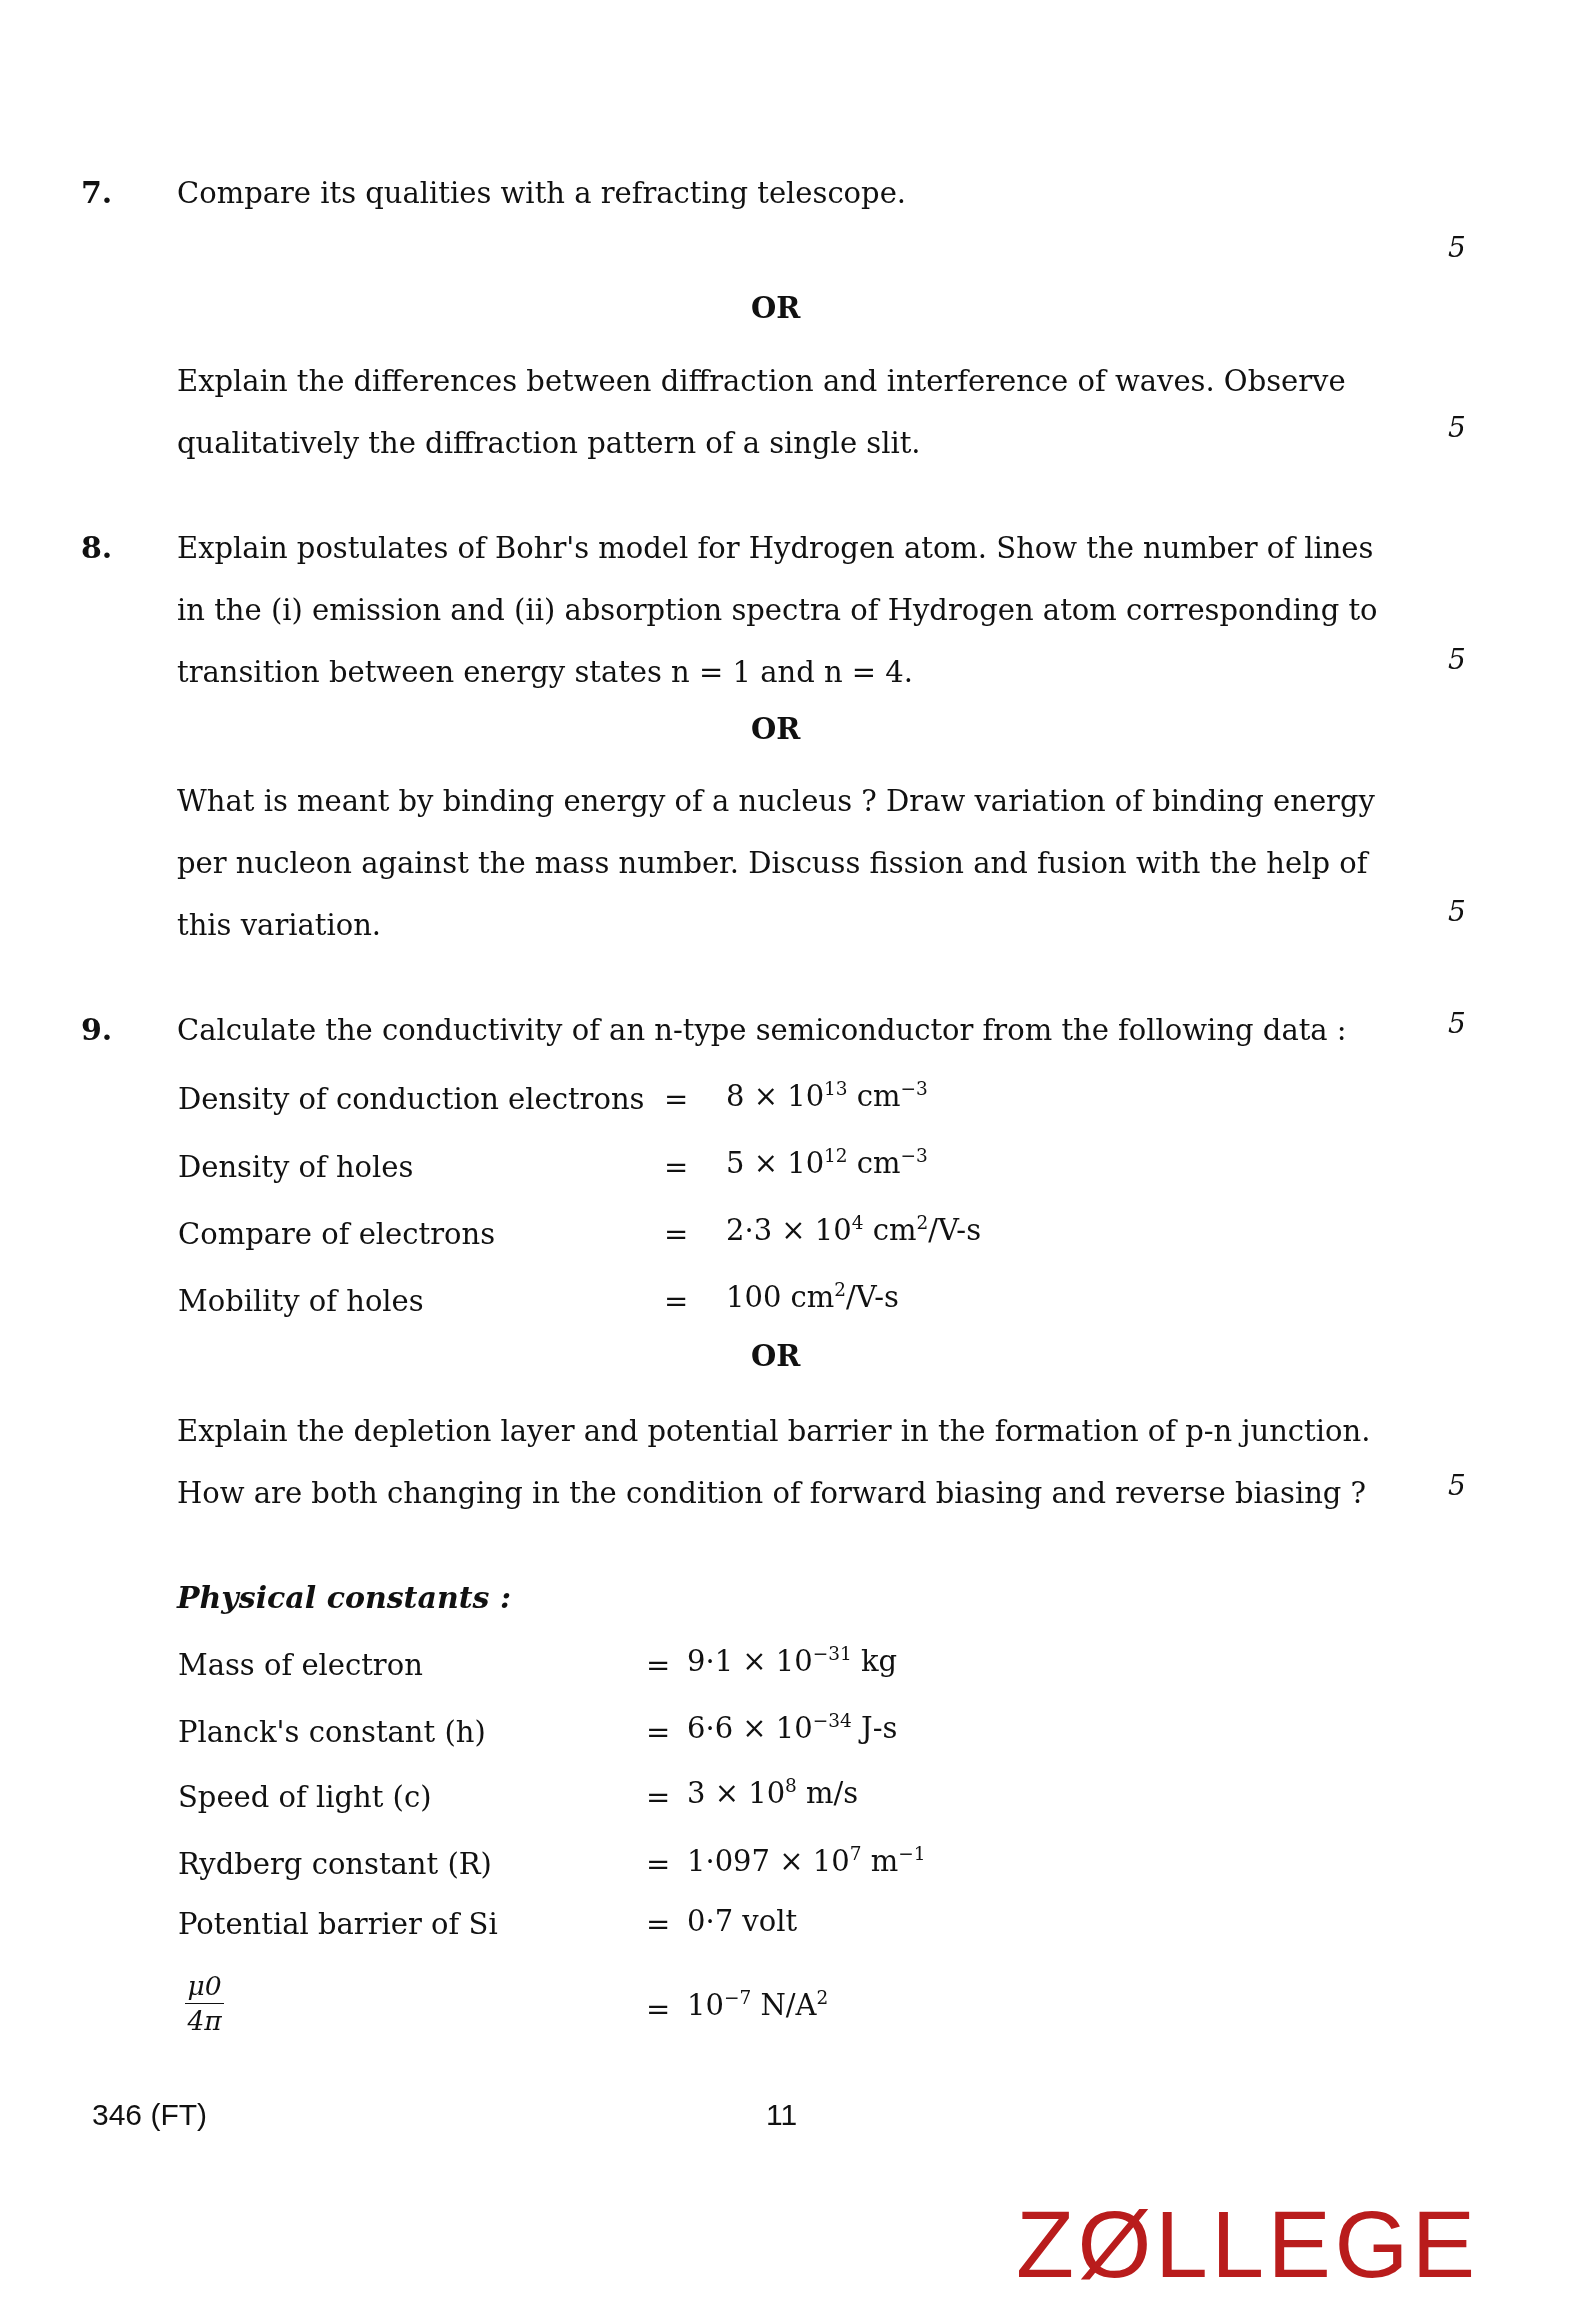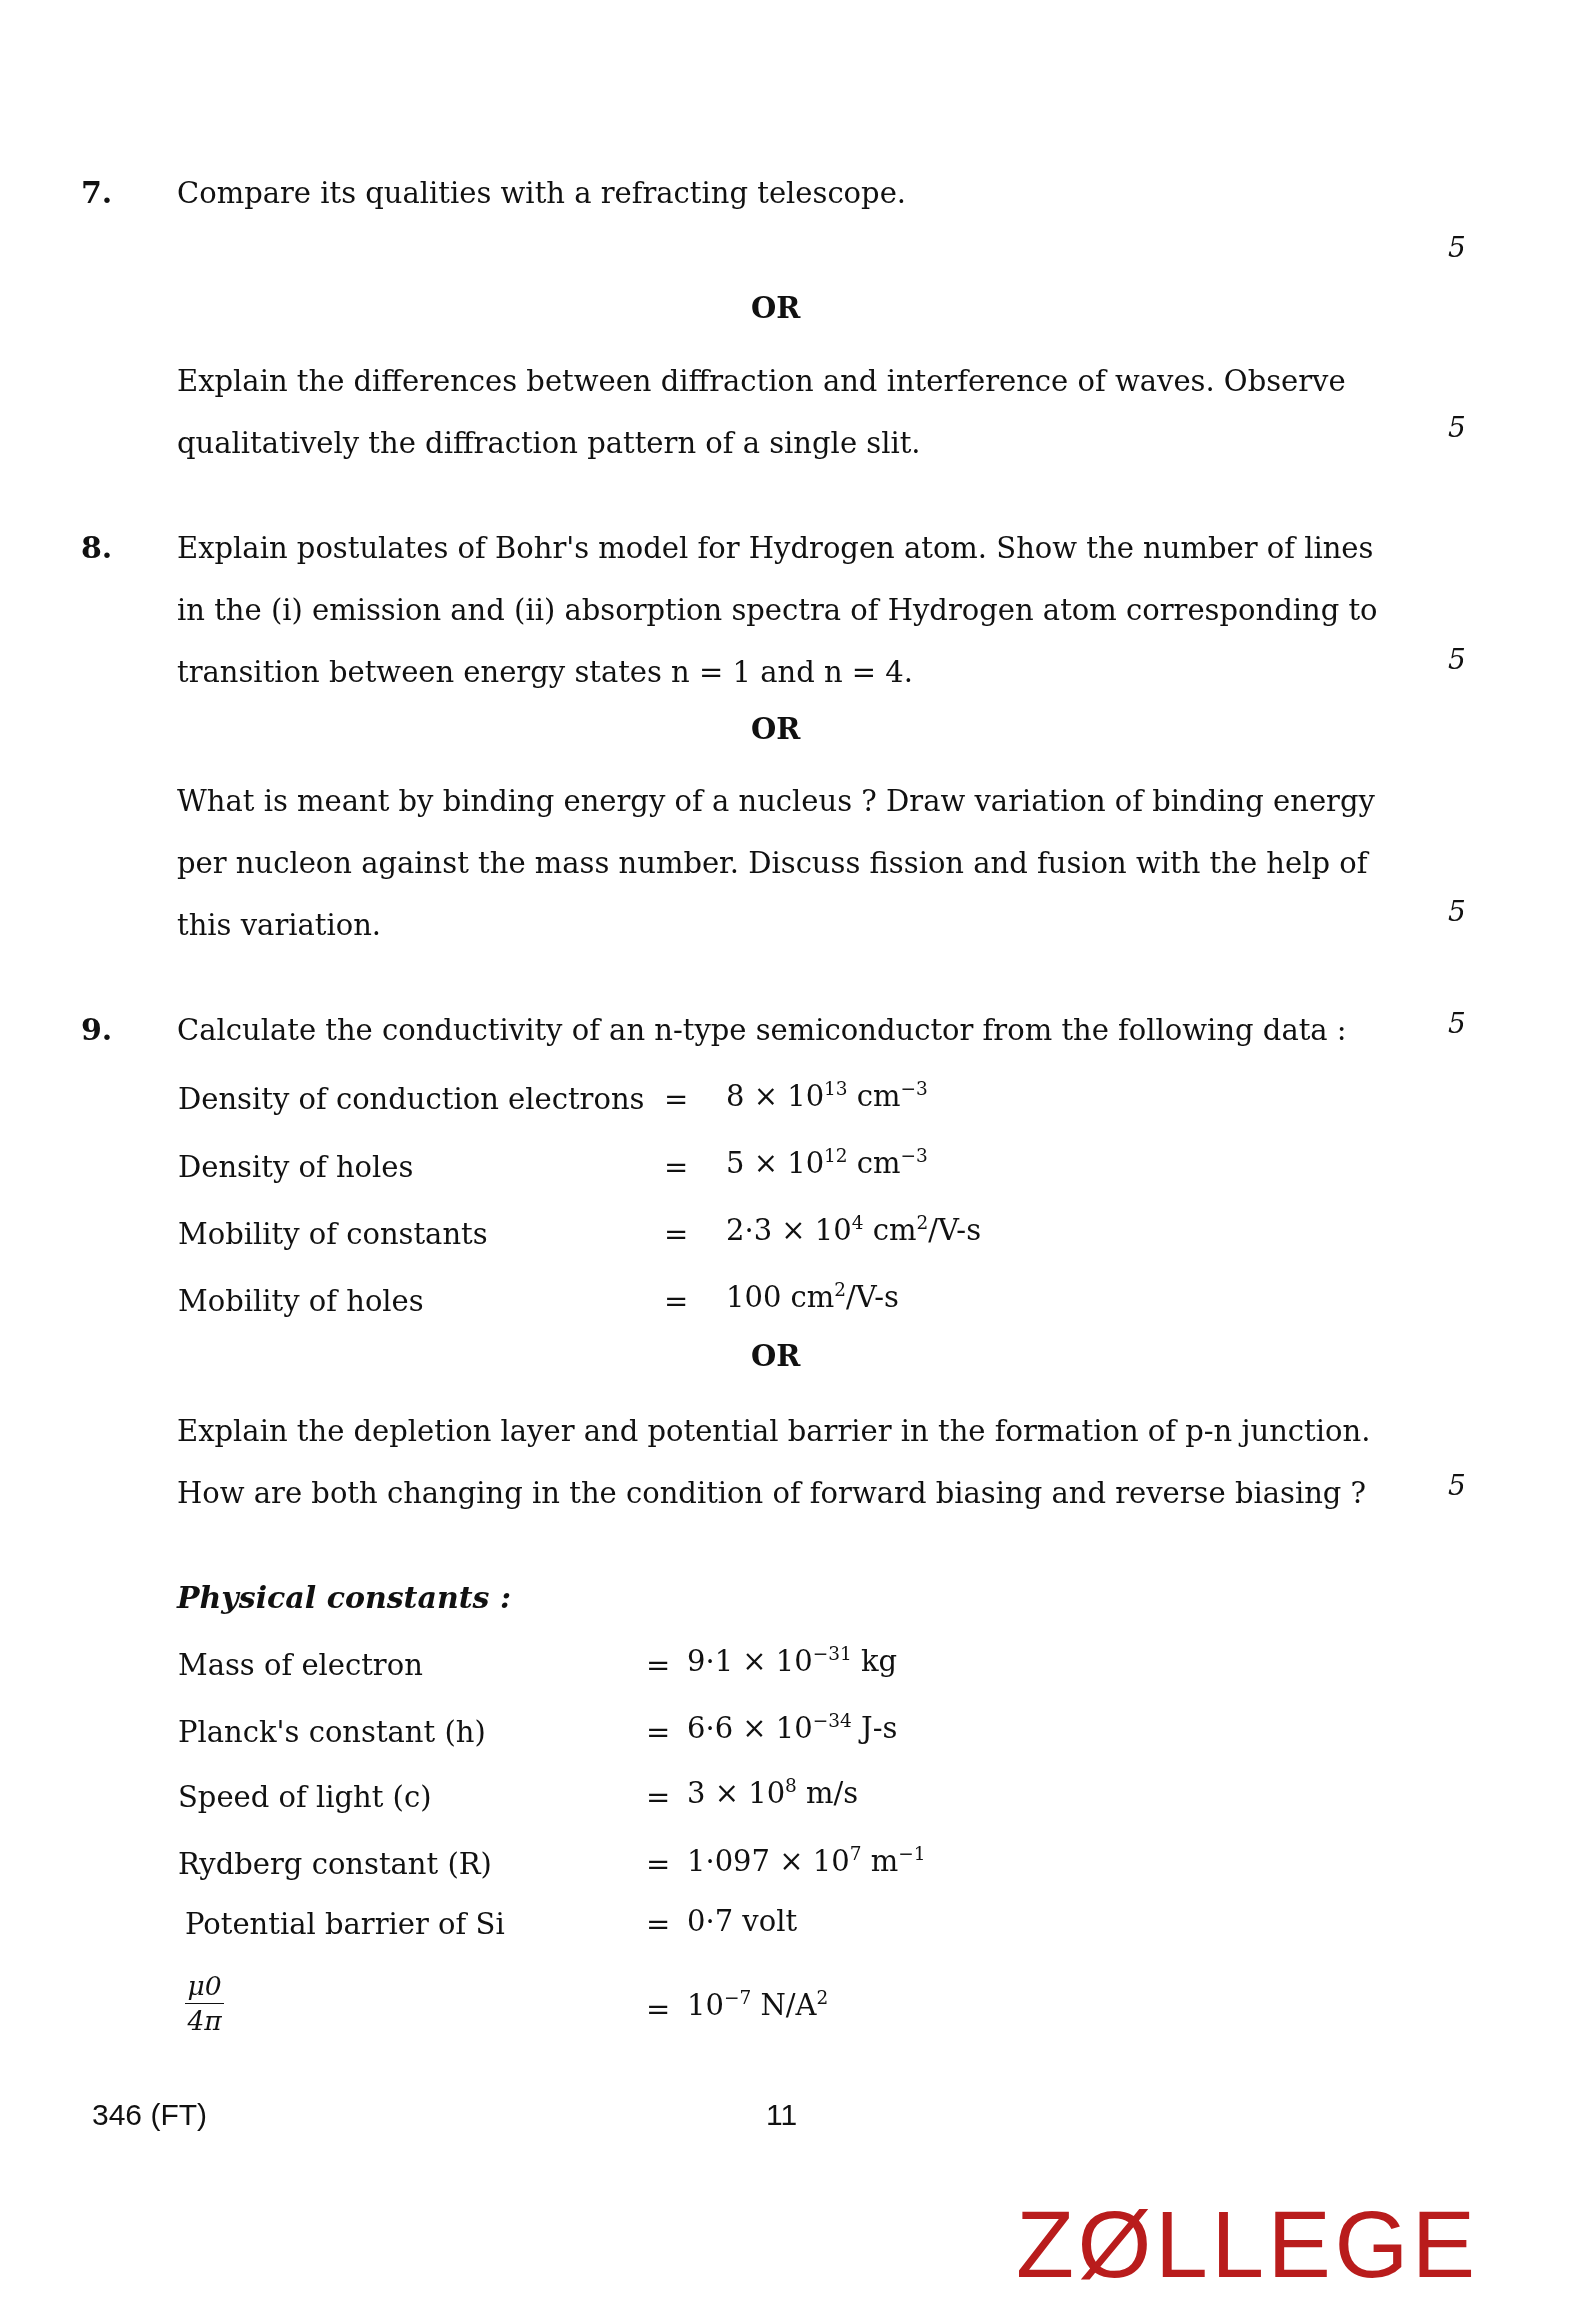--- a/index.html
+++ b/index.html
@@ -54,21 +54,21 @@
 
 <div>
   <div class="row" style="left:178px; top:1082px;">Density of conduction electrons</div>
   <div class="row eq" style="left:664px; top:1082px;">=</div>
   <div class="row" style="left:726px; top:1079px;"><span>8 × 10</span><span class="sup">13</span><span> cm</span><span class="sup">−3</span></div>
 
   <div class="row" style="left:178px; top:1150px;">Density of holes</div>
   <div class="row eq" style="left:664px; top:1150px;">=</div>
   <div class="row" style="left:726px; top:1146px;"><span>5 × 10</span><span class="sup">12</span><span> cm</span><span class="sup">−3</span></div>
 
-  <div class="row" style="left:178px; top:1217px;">Mobility of constants</div>
+  <div class="row" style="left:178px; top:1217px;">Compare of electrons</div>
   <div class="row eq" style="left:664px; top:1217px;">=</div>
   <div class="row" style="left:726px; top:1213px;"><span>2·3 × 10</span><span class="sup">4</span><span> cm</span><span class="sup">2</span><span>/V-s</span></div>
 
   <div class="row" style="left:178px; top:1284px;">Mobility of holes</div>
   <div class="row eq" style="left:664px; top:1284px;">=</div>
   <div class="row" style="left:726px; top:1280px;"><span>100 cm</span><span class="sup">2</span><span>/V-s</span></div>
 </div>
 
 <div class="abs or" style="top:1339px;">OR</div>
 <div class="abs txt" style="top:1400px;">
@@ -88,21 +88,21 @@
   <div class="row" style="left:687px; top:1711px;"><span>6·6 × 10</span><span class="sup">−34</span><span> J-s</span></div>
 
   <div class="row" style="left:178px; top:1780px;">Speed of light (c)</div>
   <div class="row eq" style="left:646px; top:1780px;">=</div>
   <div class="row" style="left:687px; top:1776px;"><span>3 × 10</span><span class="sup">8</span><span> m/s</span></div>
 
   <div class="row" style="left:178px; top:1847px;">Rydberg constant (R)</div>
   <div class="row eq" style="left:646px; top:1847px;">=</div>
   <div class="row" style="left:687px; top:1844px;"><span>1·097 × 10</span><span class="sup">7</span><span> m</span><span class="sup">−1</span></div>
 
-  <div class="row" style="left:185px; top:1907px;">Potential barrier of Si</div>
+  <div class="row" style="left:178px; top:1907px;">Potential barrier of Si</div>
   <div class="row eq" style="left:646px; top:1907px;">=</div>
   <div class="row" style="left:687px; top:1904px;"><span>0·7 volt</span></div>
 
   <div class="row" style="left:185px; top:1969px;">
     <span class="frac"><span class="num">μ0</span><span>4π</span></span>
   </div>
   <div class="row eq" style="left:646px; top:1992px;">=</div>
   <div class="row" style="left:687px; top:1988px;"><span>10</span><span class="sup">−7</span><span> N/A</span><span class="sup">2</span></div>
 </div>
 

